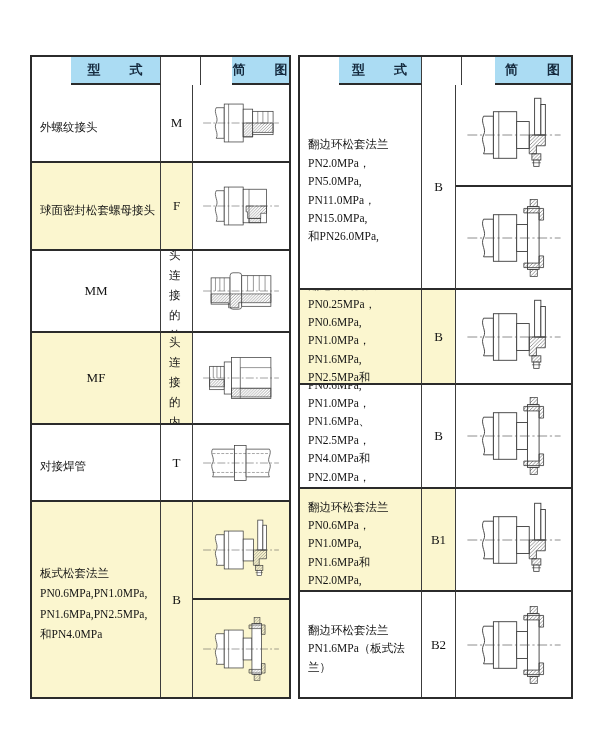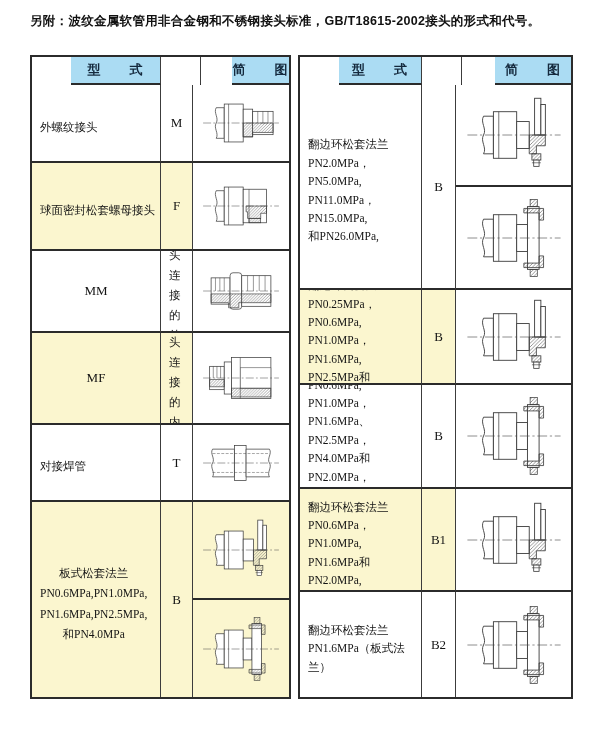--- a/index.html
+++ b/index.html
@@ -139,21 +139,20 @@
       <path d="M66,15 L88,15 L88,28 L83,28 L83,20 L66,20 Z" fill="url(#hatch)" stroke="#3a3a3a" stroke-width="0.9"></path>
       <path d="M66,81 L88,81 L88,68 L83,68 L83,76 L66,76 Z" fill="url(#hatch)" stroke="#3a3a3a" stroke-width="0.9"></path>
       <rect x="73" y="5" width="8" height="8" fill="url(#hatch)" stroke="#3a3a3a" stroke-width="0.8"></rect>
       <rect x="73" y="83" width="8" height="8" fill="url(#hatch)" stroke="#3a3a3a" stroke-width="0.8"></rect>
       <use href="#axis"></use>
     </symbol>
   </defs>
 </svg>
 
 <div class="page">
-  <div class="title">另附：波纹金属软管用非合金钢和不锈钢接头标准，GB/T18615-2002接头的形式和代号。</div>
 
   <div class="tables">
 
     <div class="tbl tbl-left">
       <div class="cell th">型　　式</div>
       <div class="cell th">代号</div>
       <div class="cell th last-col">简　　图</div>
 
       <div class="cell type">外螺纹接头</div>
       <div class="cell code">M</div>
@@ -190,21 +189,21 @@
       </div>
 
       <div class="cell type">对接焊管</div>
       <div class="cell code">T</div>
       <div class="cell diag last-col">
         <svg class="fit" viewBox="0 0 110 96">
             <use href="#fit-t"></use>
           </svg>
       </div>
 
-      <div class="cell type yellow no-bottom" style="grid-row:7 / span 2; grid-column:1;text-align:center;">板式松套法兰
+      <div class="cell type yellow no-bottom" style="grid-row:7 / span 2; grid-column:1;">板式松套法兰
 PN0.6MPa,PN1.0MPa,
 PN1.6MPa,PN2.5MPa,
 和PN4.0MPa</div>
       <div class="cell code yellow no-bottom" style="grid-row:7 / span 2; grid-column:2;">B</div>
       <div class="cell diag last-col yellow" style="grid-row:7; grid-column:3;">
         <svg class="fit" viewBox="0 0 110 96">
             <use href="#fit-flange-stem"></use>
           </svg>
       </div>
       <div class="cell diag last-col yellow no-bottom" style="grid-row:8; grid-column:3;">

